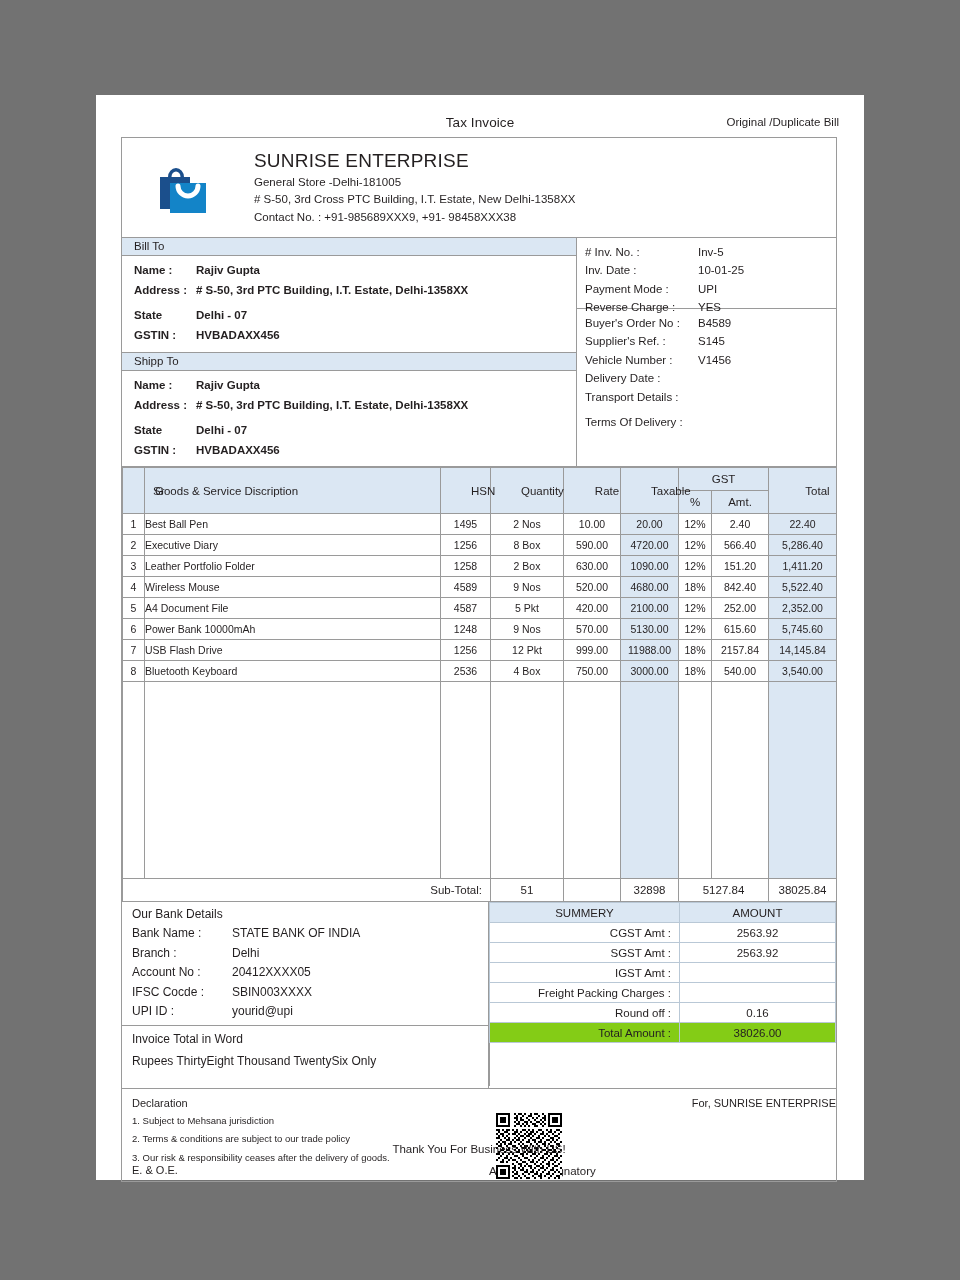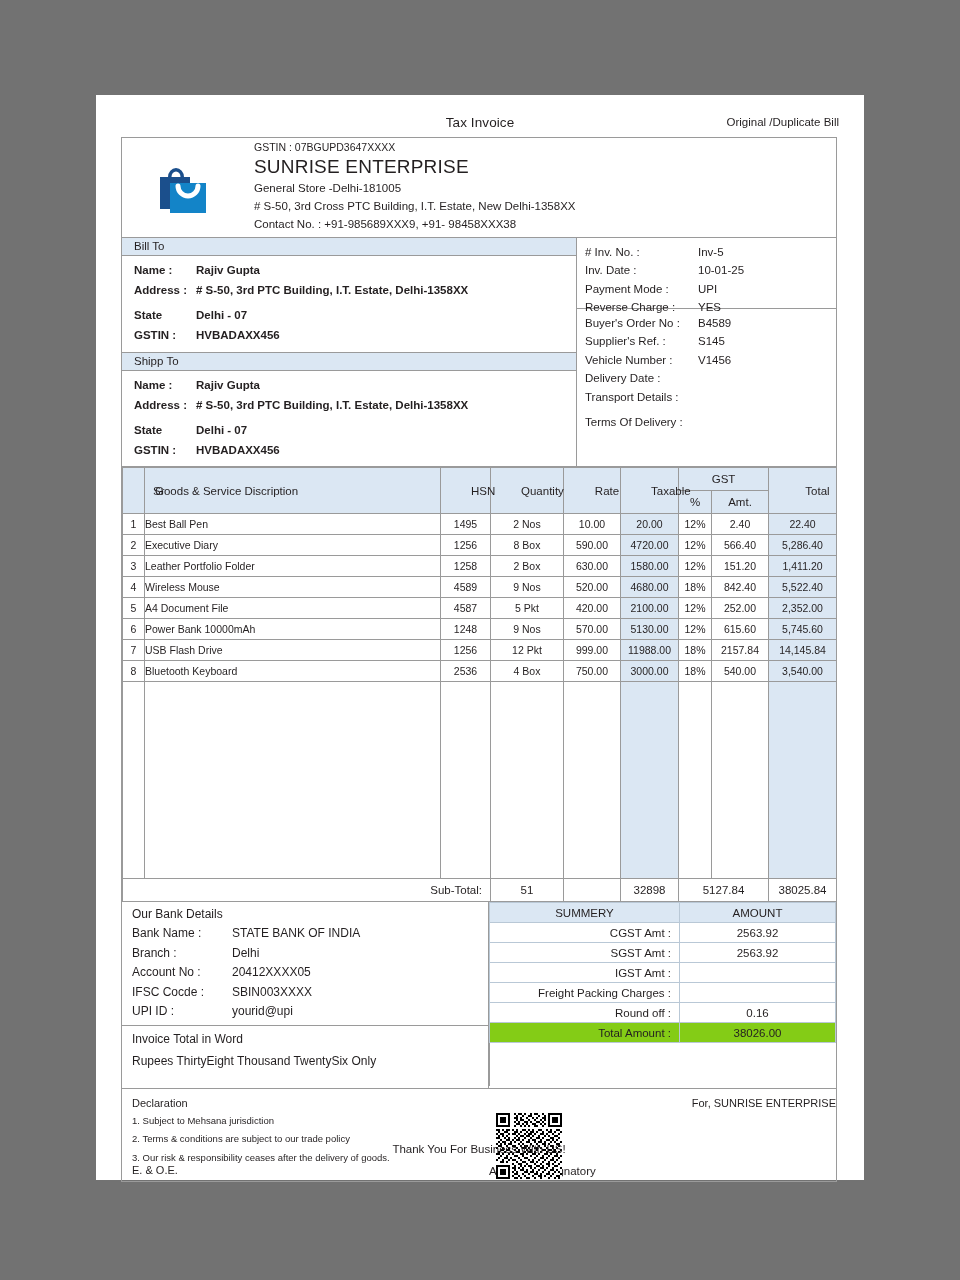--- a/index.html
+++ b/index.html
@@ -315,21 +315,20 @@
     <div class="company">
       <div class="logo-wrap">
         <svg width="64" height="58" viewBox="0 0 64 58">
           <path d="M4 18 h30 v32 h-30 z" fill="#1b4f8c"></path>
           <path d="M12 18 a8 9 0 0 1 16 0 h-3.5 a4.5 5.5 0 0 0 -9 0 z" fill="#1b4f8c"></path>
           <path d="M14 24 h36 v30 h-36 z" fill="#1384c8"></path>
           <path d="M22 27 a10 10 0 0 0 20 0" fill="none" stroke="#ffffff" stroke-width="5" stroke-linecap="round"></path>
         </svg>
       </div>
       <div class="info">
-        <div class="gstin-line">GSTIN : 07BGUPD3647XXXX</div>
         <div class="company-name">SUNRISE ENTERPRISE</div>
         <div class="company-sub">General Store -Delhi-181005</div>
         <div class="company-sub"># S-50, 3rd Cross PTC Building, I.T. Estate, New Delhi-1358XX</div>
         <div class="company-sub">Contact No. : +91-985689XXX9, +91- 98458XXX38</div>
       </div>
     </div>
 
     <div class="mid">
       <div class="parties">
 
@@ -479,21 +478,21 @@
           <td class="num">12%</td>
           <td class="num">566.40</td>
           <td class="num shade">5,286.40</td>
         </tr>
         <tr>
           <td class="sr">3</td>
           <td class="desc">Leather Portfolio Folder</td>
           <td class="num">1258</td>
           <td class="num">2 Box</td>
           <td class="num">630.00</td>
-          <td class="num shade">1580.00</td>
+          <td class="num shade">1090.00</td>
           <td class="num">12%</td>
           <td class="num">151.20</td>
           <td class="num shade">1,411.20</td>
         </tr>
         <tr>
           <td class="sr">4</td>
           <td class="desc">Wireless Mouse</td>
           <td class="num">4589</td>
           <td class="num">9 Nos</td>
           <td class="num">520.00</td>

